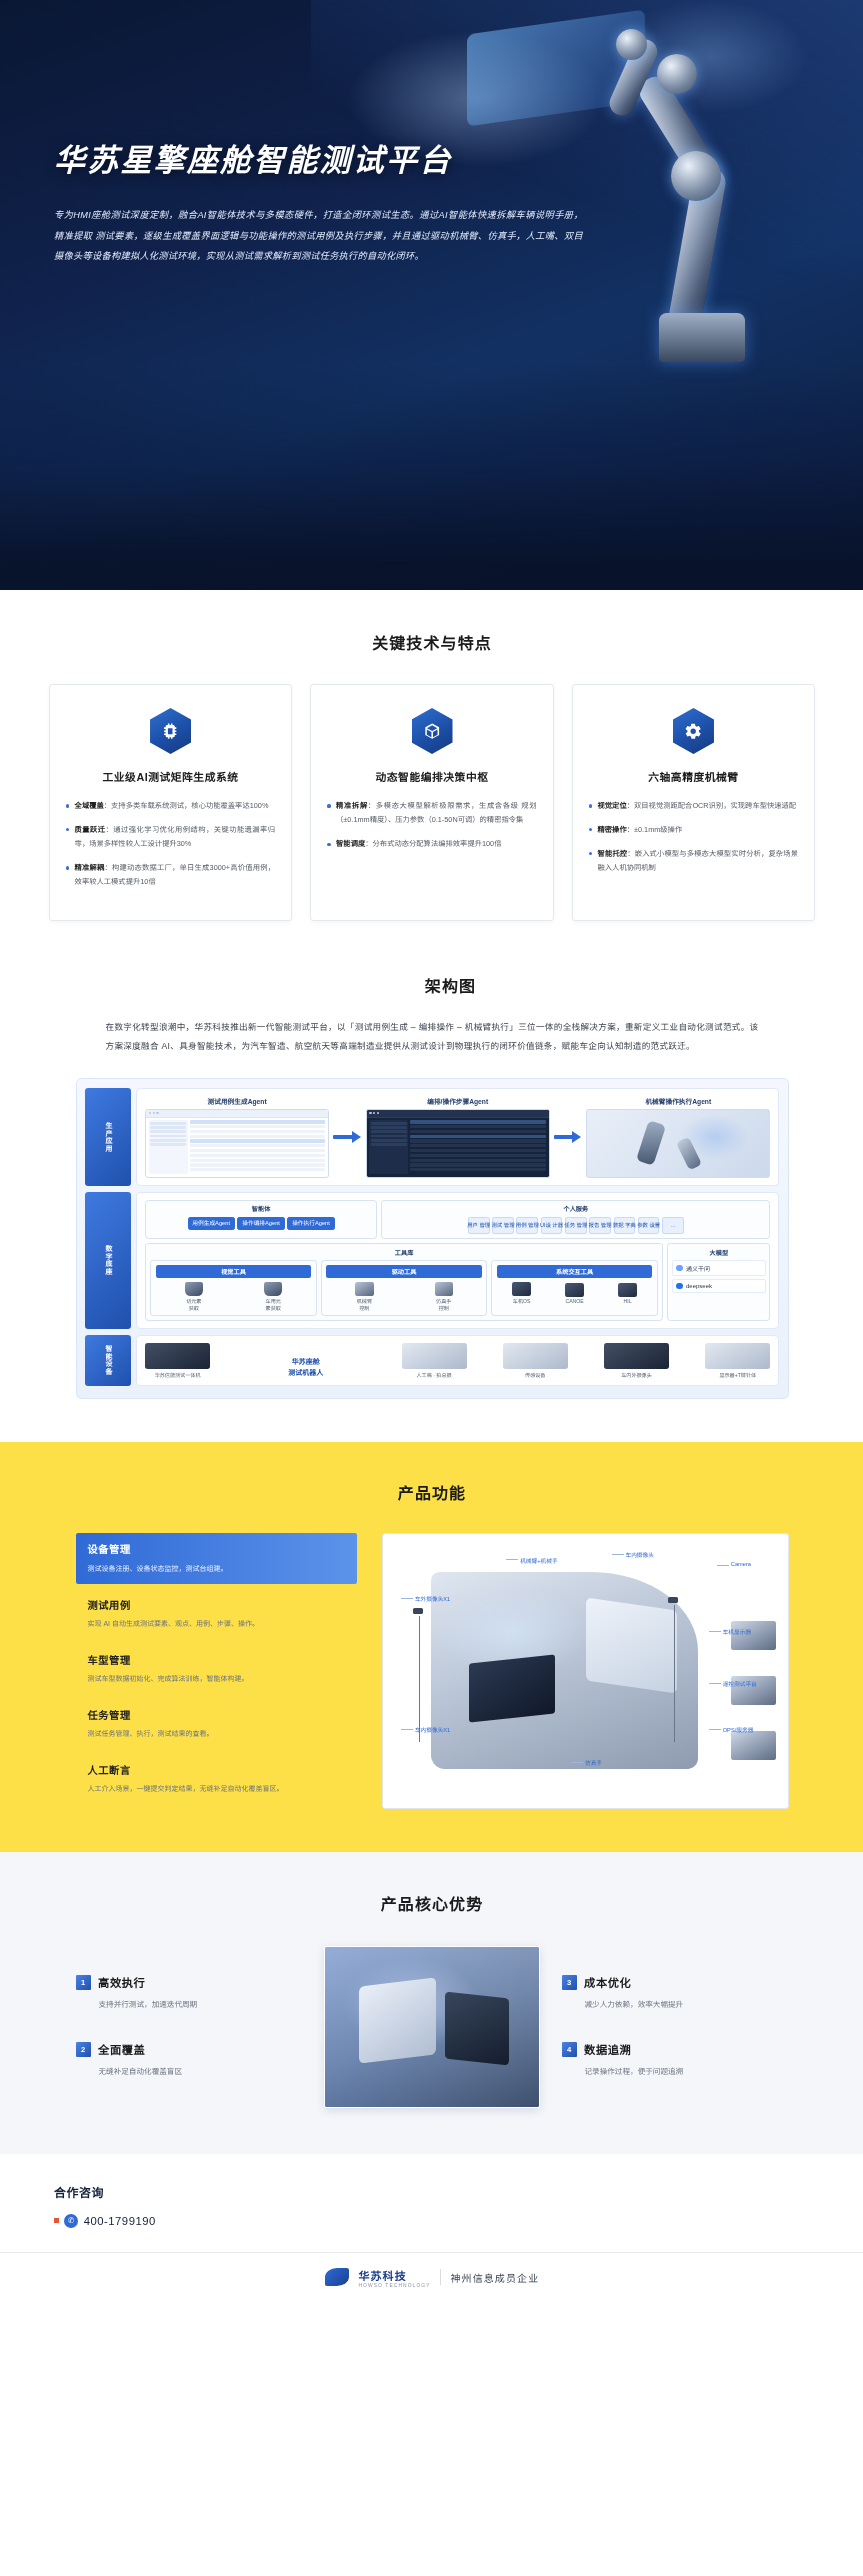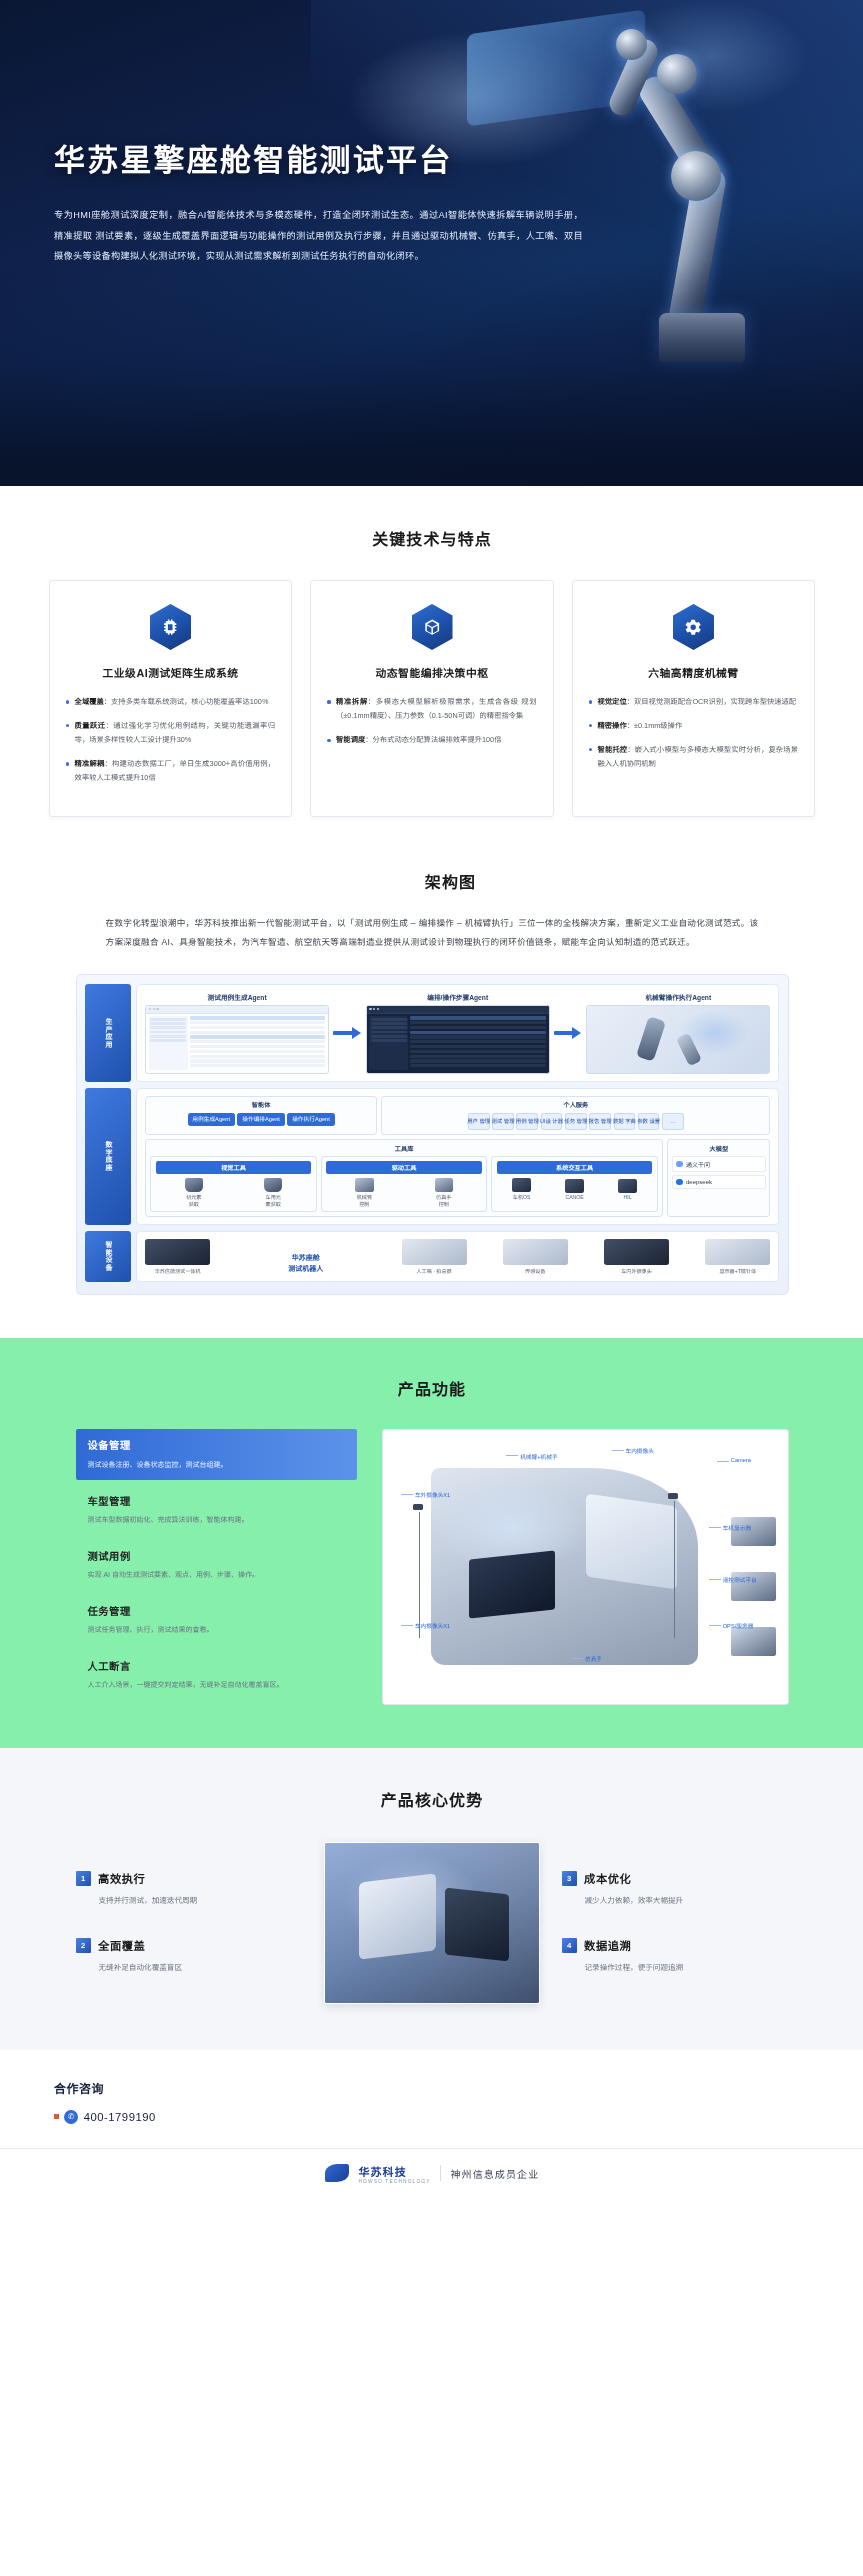--- a/index.html
+++ b/index.html
@@ -7,23 +7,24 @@
     width: 864px;
     background: #ffffff;
     font-family: "Liberation Sans", "DejaVu Sans", sans-serif;
     color: #222;
   }
   .page { width: 864px; margin: 0 auto; overflow: hidden; }
 
   
   .hero {
     position: relative;
-    height: 486px;
+    height: 590px;
     background: linear-gradient(160deg, #0a1734 0%, #10224c 35%, #123163 60%, #0d1c3e 100%);
     overflow: hidden;
+    font-style: italic;
   }
   .hero-photo {
     position: absolute; inset: 0;
     background:
       radial-gradient(ellipse 281px 162px at 72% 16%, rgba(120,190,255,.40), rgba(10,25,60,0) 70%),
       radial-gradient(ellipse 378px 227px at 88% 30%, rgba(60,120,220,.40), rgba(10,25,60,0) 72%),
       radial-gradient(ellipse 216px 140px at 52% 8%, rgba(160,210,255,.30), rgba(10,25,60,0) 70%),
       linear-gradient(180deg, #16306a 0%, #102css 0%, #0b1837 100%);
   }
   .hero-dash {
@@ -265,21 +266,21 @@
   .devices { display:flex; align-items:flex-end; justify-content:space-between; gap:5.4px; }
   .dev { text-align:center; font-size:5.1px; color:#5a6375; width: 65px;}
   .dev .box { height: 26px; border-radius:2.7px; margin-bottom:2.7px;
     background: linear-gradient(150deg,#9aa8bd,#3a4860); }
   .dev .box.light { background: linear-gradient(150deg,#e2e8f1,#adb9cb);}
   .dev .box.dark { background: linear-gradient(150deg,#434f66,#1b2434);}
   .dev-center { text-align:center; }
   .dev-center .t1 { font-size:7px; font-weight:700; color:#1f50ad; line-height:1.5;}
 
   
-  .prodfn { background: #86efac; padding: 38px 0 43px; }
+  .prodfn { background: #fde047; padding: 38px 0 43px; }
   .prodfn .section-title { margin-bottom: 29px; }
   .prodfn-wrap { width: 713px; margin: 0 auto; display:flex; gap: 25px; }
   .fn-list { width: 281px; flex: 0 0 281px; }
   .fn-item { padding: 8.6px 12px; margin-bottom: 4.3px; }
   .fn-item.active {
     background: linear-gradient(90deg, #2f6ad6 0%, #5c93ea 100%);
     border-radius: 2.2px;
     color: #fff;
   }
   .fn-item h4 { font-size: 10.3px; font-weight: 700; margin-bottom: 5.4px; letter-spacing:0.5px; }
@@ -669,26 +670,26 @@
 
   <section class="prodfn">
     <h2 class="section-title">产品功能</h2>
     <div class="prodfn-wrap">
       <div class="fn-list">
         <div class="fn-item active">
           <h4>设备管理</h4>
           <p>测试设备注册、设备状态监控，测试台组建。</p>
         </div>
         <div class="fn-item">
+          <h4>测试用例</h4>
+          <p>实现 AI 自动生成测试要素、观点、用例、步骤、操作。</p>
+        </div>
+        <div class="fn-item">
           <h4>车型管理</h4>
           <p>测试车型数据初始化、完成算法训练，智能体构建。</p>
-        </div>
-        <div class="fn-item">
-          <h4>测试用例</h4>
-          <p>实现 AI 自动生成测试要素、观点、用例、步骤、操作。</p>
         </div>
         <div class="fn-item">
           <h4>任务管理</h4>
           <p>测试任务管理、执行，测试结果的查看。</p>
         </div>
         <div class="fn-item">
           <h4>人工断言</h4>
           <p>人工介入场景，一键提交判定结果，无缝补足自动化覆盖盲区。</p>
         </div>
       </div>

